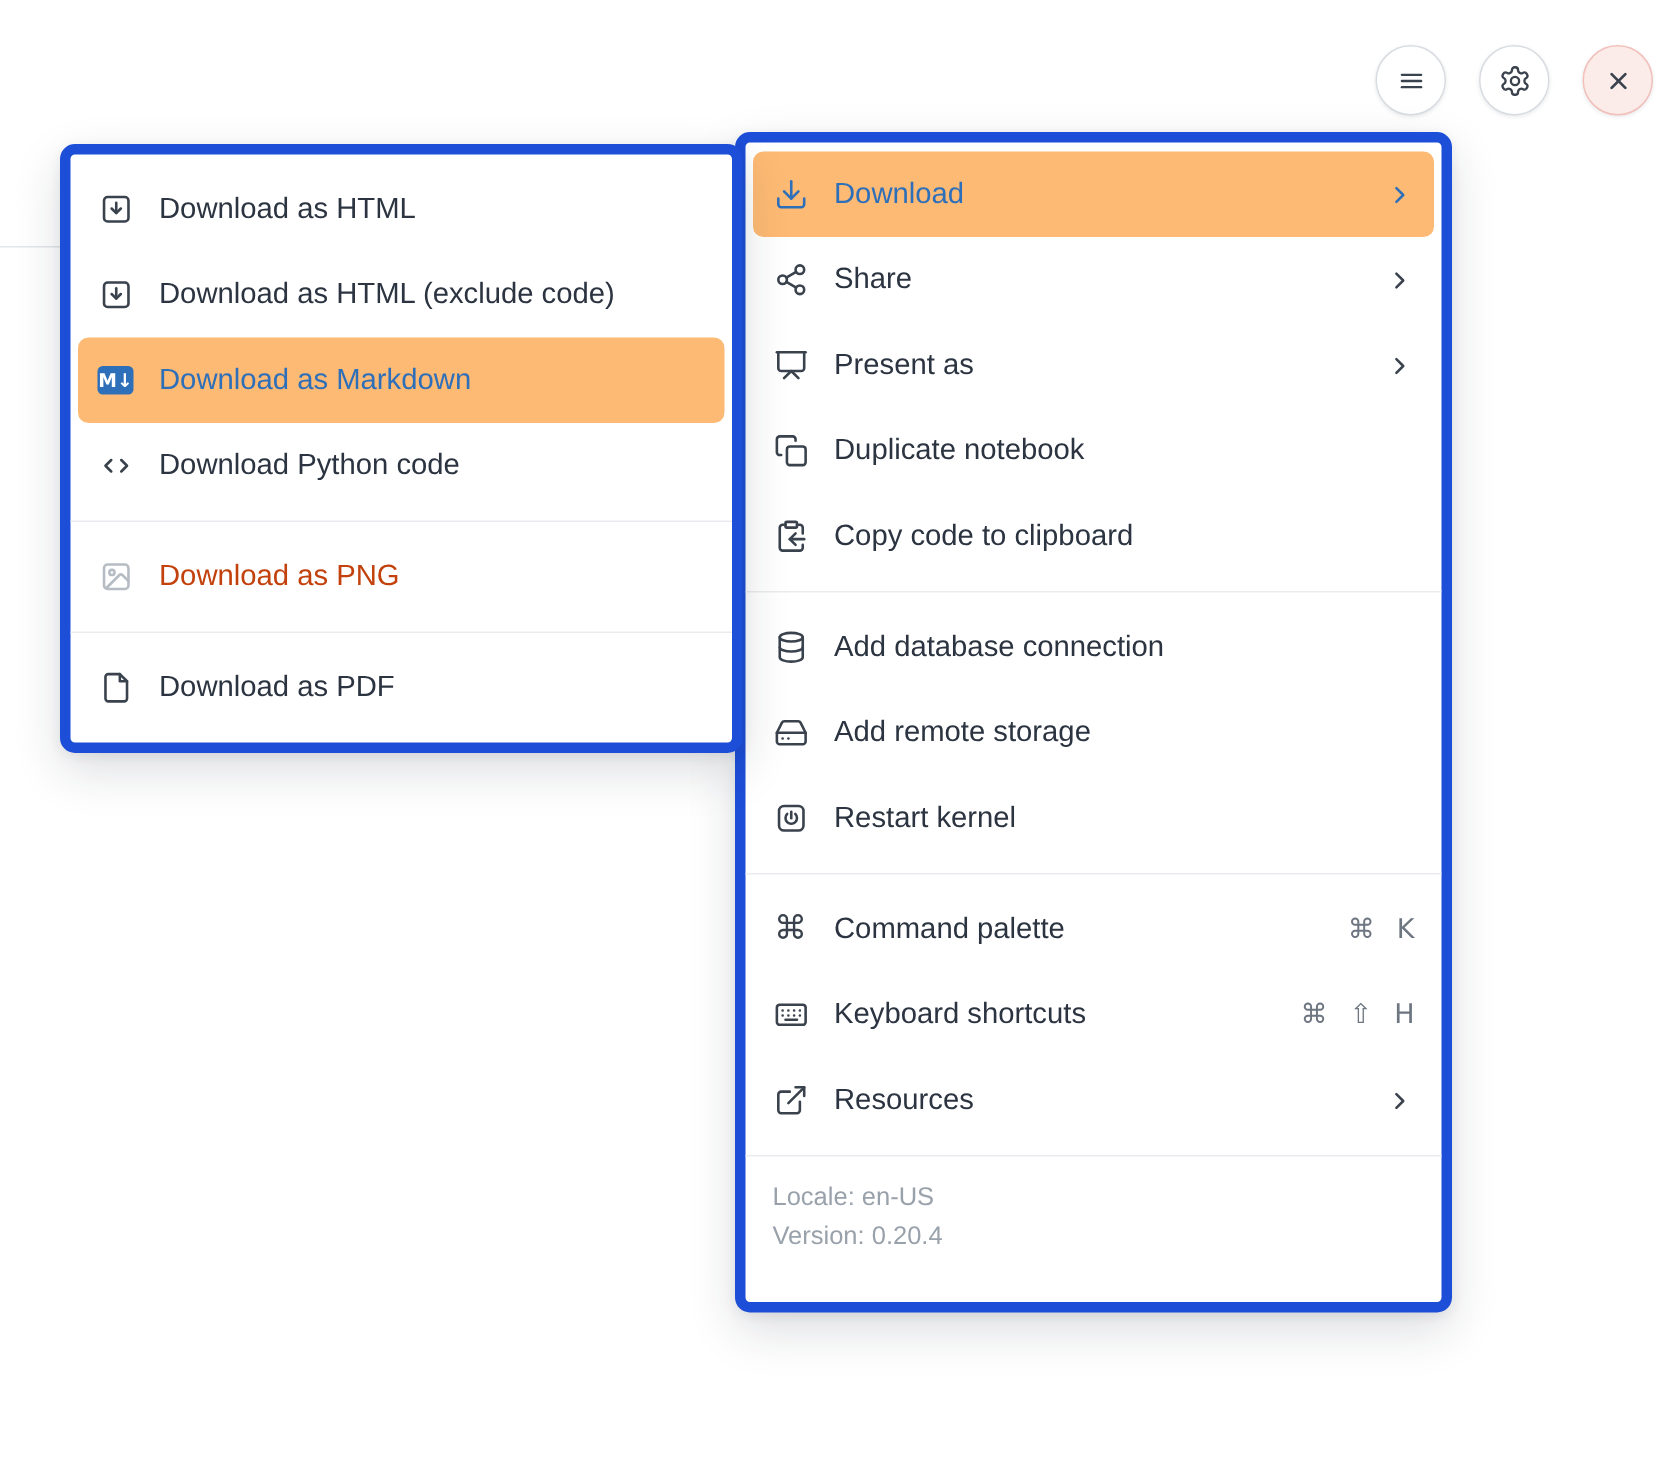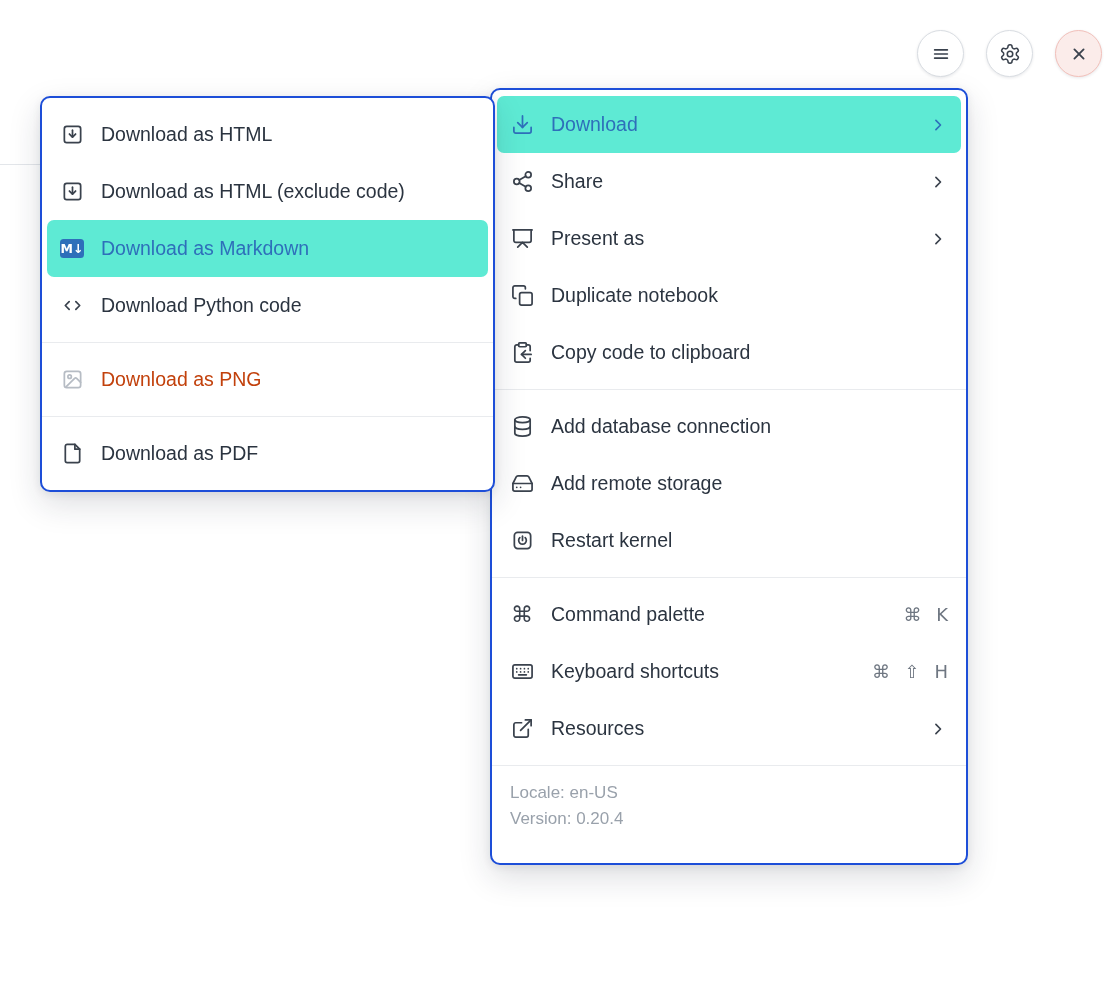--- a/index.html
+++ b/index.html
@@ -7,35 +7,35 @@
   body { position:relative; overflow:hidden; color:#2b3440; }
 
   
   .toolbar { position:absolute; top:30px; right:16px; display:flex; gap:22px; }
   .circle-btn { width:47px; height:47px; border-radius:50%; background:#fff; border:1px solid #d9dde2;
     box-shadow:0 1px 3px rgba(20,30,50,.10); display:flex; align-items:center; justify-content:center;
     color:#4a5058; cursor:pointer; }
   .circle-btn.danger { background:#fbecea; border-color:#f2c0ba; color:#d9534a; }
 
   
-  .menu { position:absolute; background:#fff; border:2px solid #1d4ed8; border-radius:10px;
+  .menu { position:absolute; background:#fff; border:7px solid #1d4ed8; border-radius:10px;
     box-shadow:0 12px 32px rgba(25,35,55,.15), 0 2px 8px rgba(25,35,55,.08); }
   .menu-right { left:490px; top:88px; width:478px; padding:6px 0 0 0; z-index:2; }
   .menu-left  { left:40px;  top:96px; width:455px; padding:8px 0; z-index:3; }
 
   .mi { display:flex; align-items:center; gap:17px; height:57px; padding:0 18px;
     font-size:19.5px; color:#2b3440; cursor:pointer; white-space:nowrap; }
   .ic { width:24px; height:24px; flex:0 0 auto; display:flex; align-items:center; justify-content:center; color:#3a424d; }
   .ic svg { display:block; }
   .lbl { flex:1 1 auto; overflow:hidden; text-overflow:ellipsis; }
   .chev { margin-left:auto; color:#3a424d; display:flex; align-items:center; }
   .sc { margin-left:auto; color:#6e7681; font-size:18px; word-spacing:9px;
     font-family:"DejaVu Sans","Liberation Sans",sans-serif; }
 
-  .mi.active { background:#5eead4; color:#2e6fba; border-radius:7px; margin:0 5px; padding:0 13px;justify-content:center; }
+  .mi.active { background:#fdba74; color:#2e6fba; border-radius:7px; margin:0 5px; padding:0 13px;justify-content:center; }
   .mi.active .ic, .mi.active .chev { color:#2e6fba; }
   .mi.disabled { color:#c2410c; cursor:default; }
   .mi.disabled .ic { color:#b6bcc4; }
 
   .sep { height:1px; background:#e9ebee; margin:8px 0; }
 
   .menu-footer { padding:11px 18px 28px 18px; font-size:17px; color:#99a1ab; }
   .menu-footer div { margin:6px 0; }
 
   .cmd-glyph { font-family:"DejaVu Sans","Liberation Sans",sans-serif; font-size:22px; line-height:1; }

